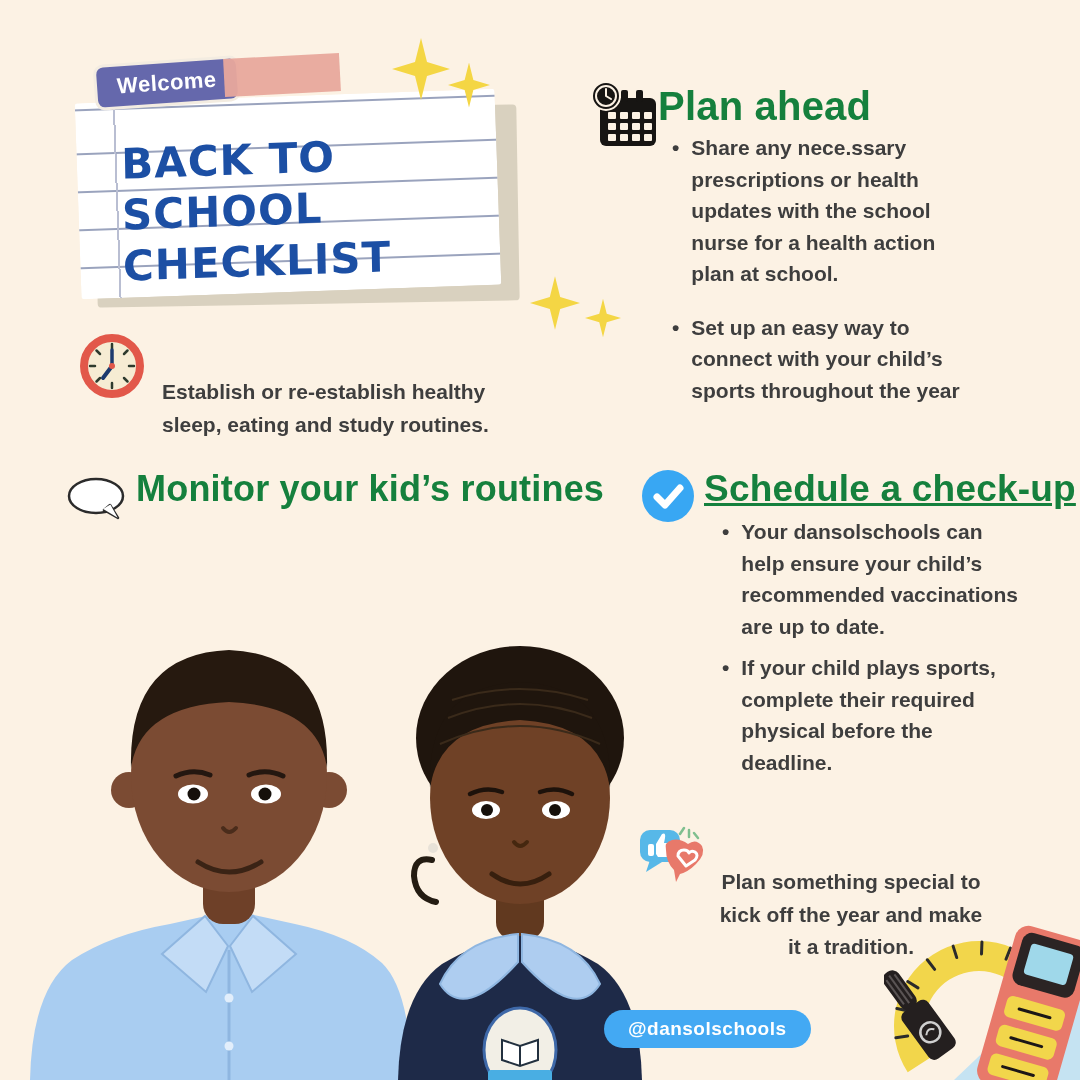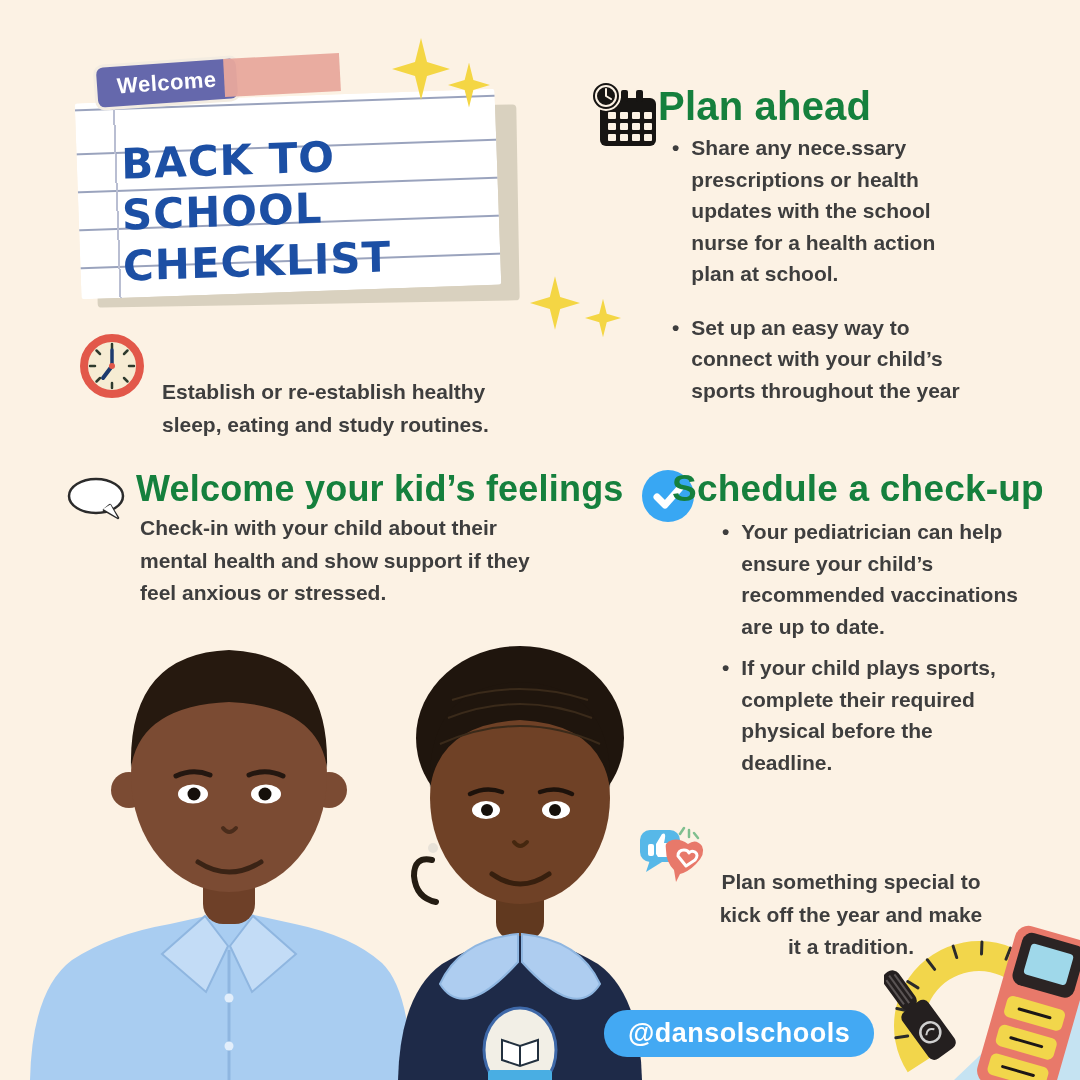--- a/index.html
+++ b/index.html
@@ -31,21 +31,21 @@
   
   .h-blue{position:absolute;color:#15803d;font-weight:bold;letter-spacing:.2px;}
   .body-text{position:absolute;color:#3e3e3e;font-size:21px;font-weight:bold;line-height:1.55;}
   .bullets{position:absolute;display:flex;flex-direction:column;gap:22px;}
   .bullet-row{display:flex;gap:12px;color:#3e3e3e;font-size:21px;font-weight:bold;line-height:1.5;}
   .bullet-dot{flex:0 0 auto;}
   .sec-icon{position:absolute;}
 
   
   .handle-pill{position:absolute;left:604px;top:1010px;background:#43a9f3;color:#ffffff;
-    font-weight:bold;font-size:27px;padding:8px 24px;border-radius:23px;letter-spacing:.5px;}
+    font-weight:bold;font-size:19px;padding:8px 24px;border-radius:23px;letter-spacing:.5px;}
 
   
   .students{position:absolute;left:0px;top:598px;}
   .stationery{position:absolute;right:0px;bottom:0px;}
 </style>
 </head>
 <body>
 
 <div class="canvas">
 
@@ -124,32 +124,31 @@
     <path d="M32 32 L23 44" stroke="#1c3a6e" stroke-width="4" stroke-linecap="round"></path>
     <circle cx="32" cy="32" r="3" fill="#e2584a"></circle>
   </svg>
   <div class="body-text" style="left:154px;top:376px;width:360px;margin-left:8px;">Establish or re-establish healthy sleep, eating and study routines.</div>
 
   <svg class="sec-icon" style="left:66px;top:474px;" width="62" height="52" viewBox="0 0 62 52">
     <ellipse cx="30" cy="22" rx="27" ry="17" fill="#ffffff" stroke="#2b2b2b" stroke-width="2.5"></ellipse>
     <path d="M38 36 L52 44 L44 31 Z" fill="#ffffff" stroke="#2b2b2b" stroke-width="2.5" stroke-linejoin="round"></path>
     <path d="M39 35 L49 41 L44 32 Z" fill="#ffffff" stroke="#ffffff" stroke-width="2"></path>
   </svg>
-  <div class="h-blue" style="left:136px;top:468px;font-size:36px;">Welcome your kid’s feelings</div>
-  <div class="body-text" style="left:140px;top:512px;width:430px;">Check-in with your child about their mental health and show support if they feel anxious or stressed.</div>
+  <div class="h-blue" style="left:136px;top:468px;font-size:36px;">Monitor your kid’s routines</div>
 
   <svg class="sec-icon" style="left:642px;top:470px;" width="52" height="52" viewBox="0 0 52 52">
     <circle cx="26" cy="26" r="26" fill="#38a7f3"></circle>
     <path d="M15 27 L23 35 L38 18" fill="none" stroke="#ffffff" stroke-width="7" stroke-linecap="round" stroke-linejoin="round"></path>
   </svg>
-  <div class="h-blue" style="left:672px;top:468px;font-size:37px;">Schedule a check-up</div>
+  <div class="h-blue" style="left:704px;top:468px;font-size:37px;text-decoration:underline;">Schedule a check-up</div>
   <div class="bullets" style="left:722px;top:516px;width:296px;gap:10px;">
     <div class="bullet-row">
       <span class="bullet-dot">•</span>
-      <span>Your pediatrician can help ensure your child’s recommended vaccinations are up to date.</span>
+      <span>Your dansolschools can help ensure your child’s recommended vaccinations are up to date.</span>
     </div>
     <div class="bullet-row">
       <span class="bullet-dot">•</span>
       <span>If your child plays sports, complete their required physical before the deadline.</span>
     </div>
   </div>
 
   <svg class="sec-icon" style="left:634px;top:818px;" width="72" height="68" viewBox="0 0 72 68">
     <g stroke="#7fbf8f" stroke-width="2.5" stroke-linecap="round">
       <path d="M50 10 L46 16"></path>

